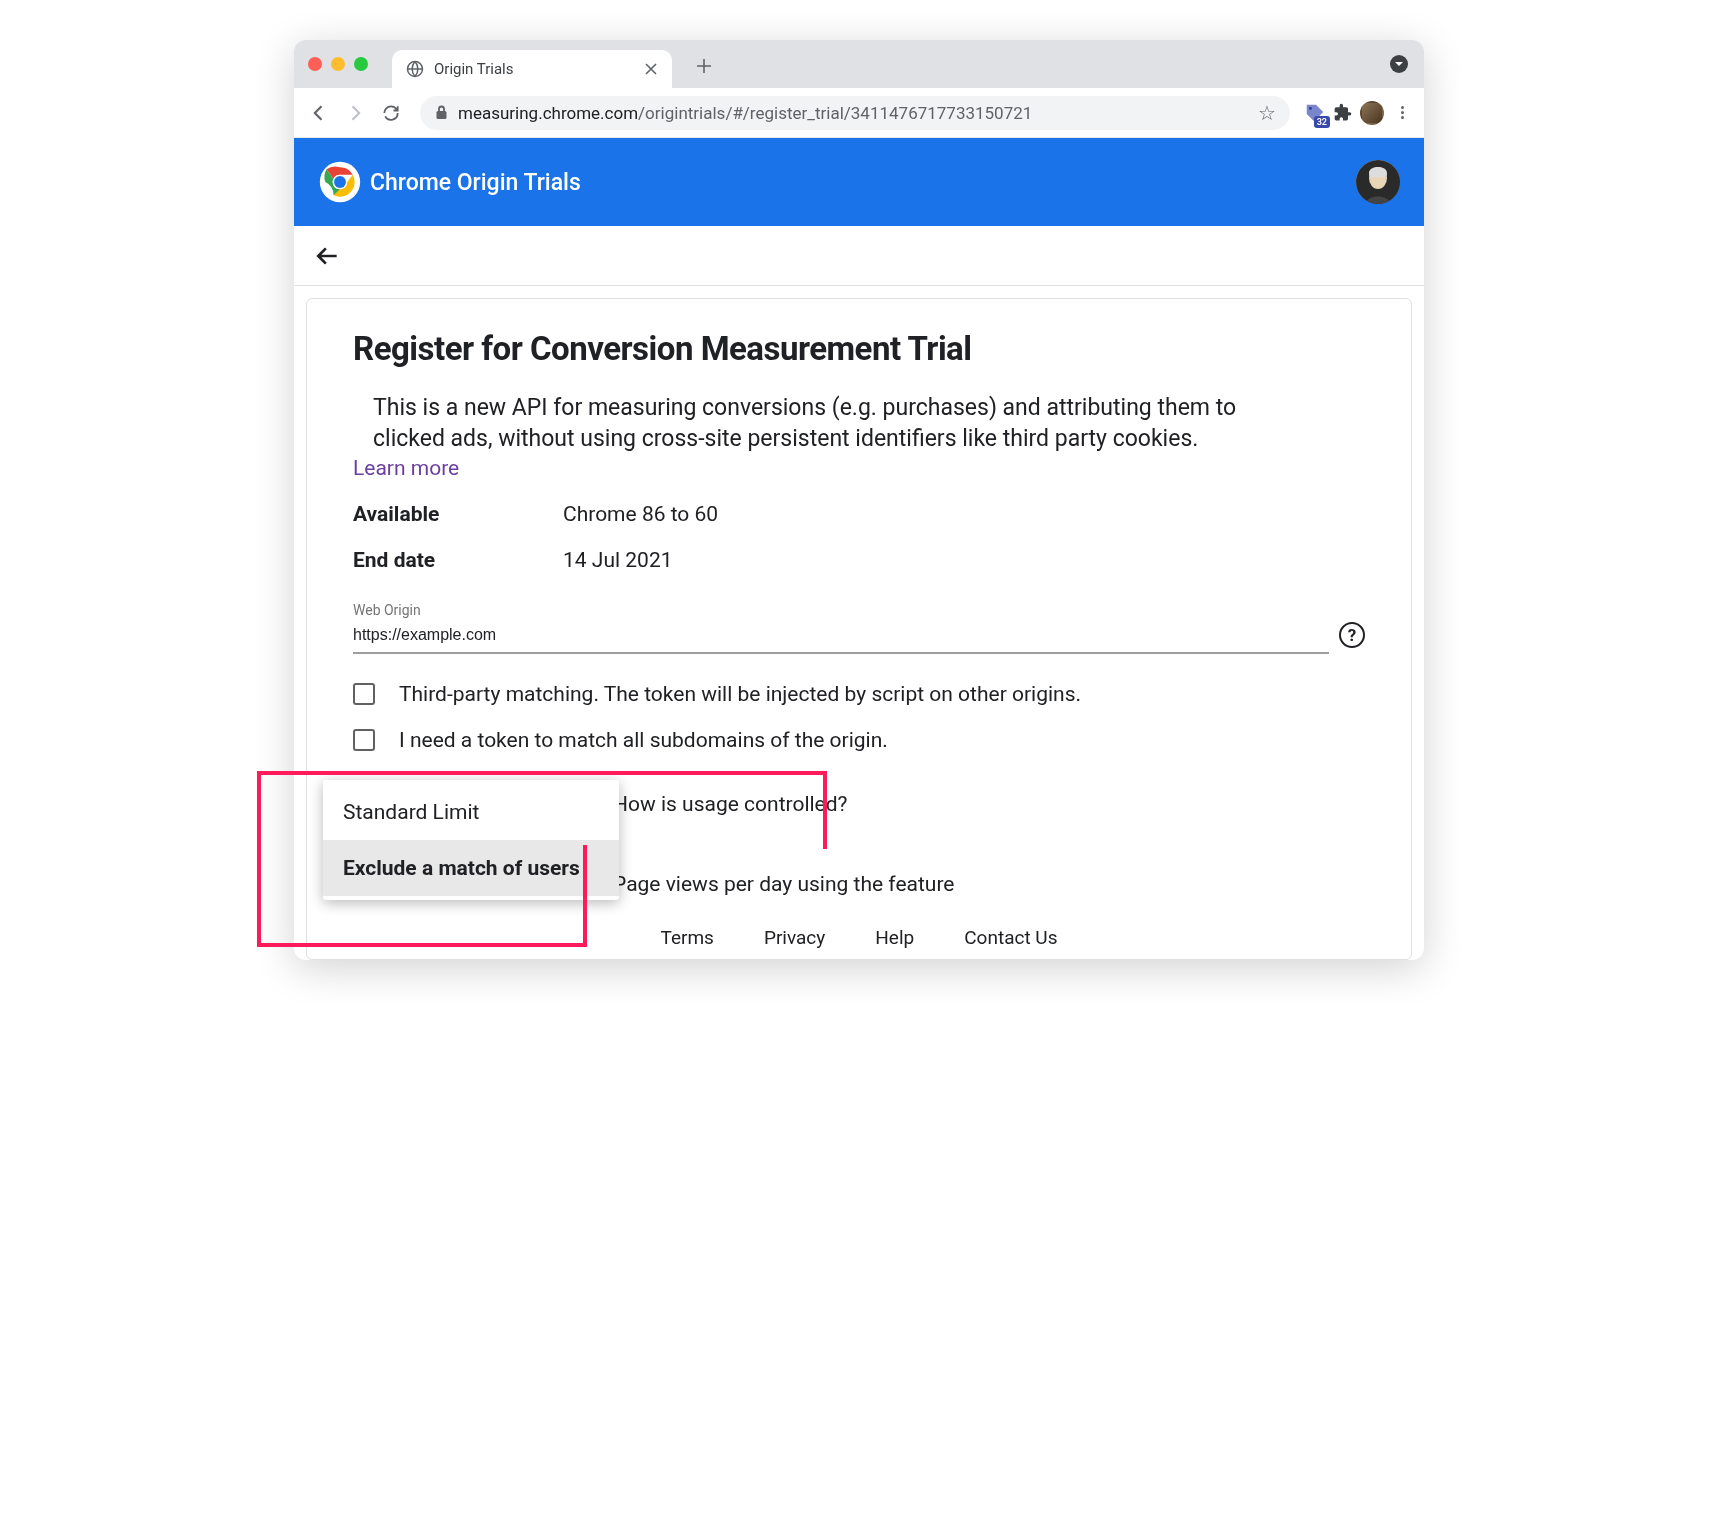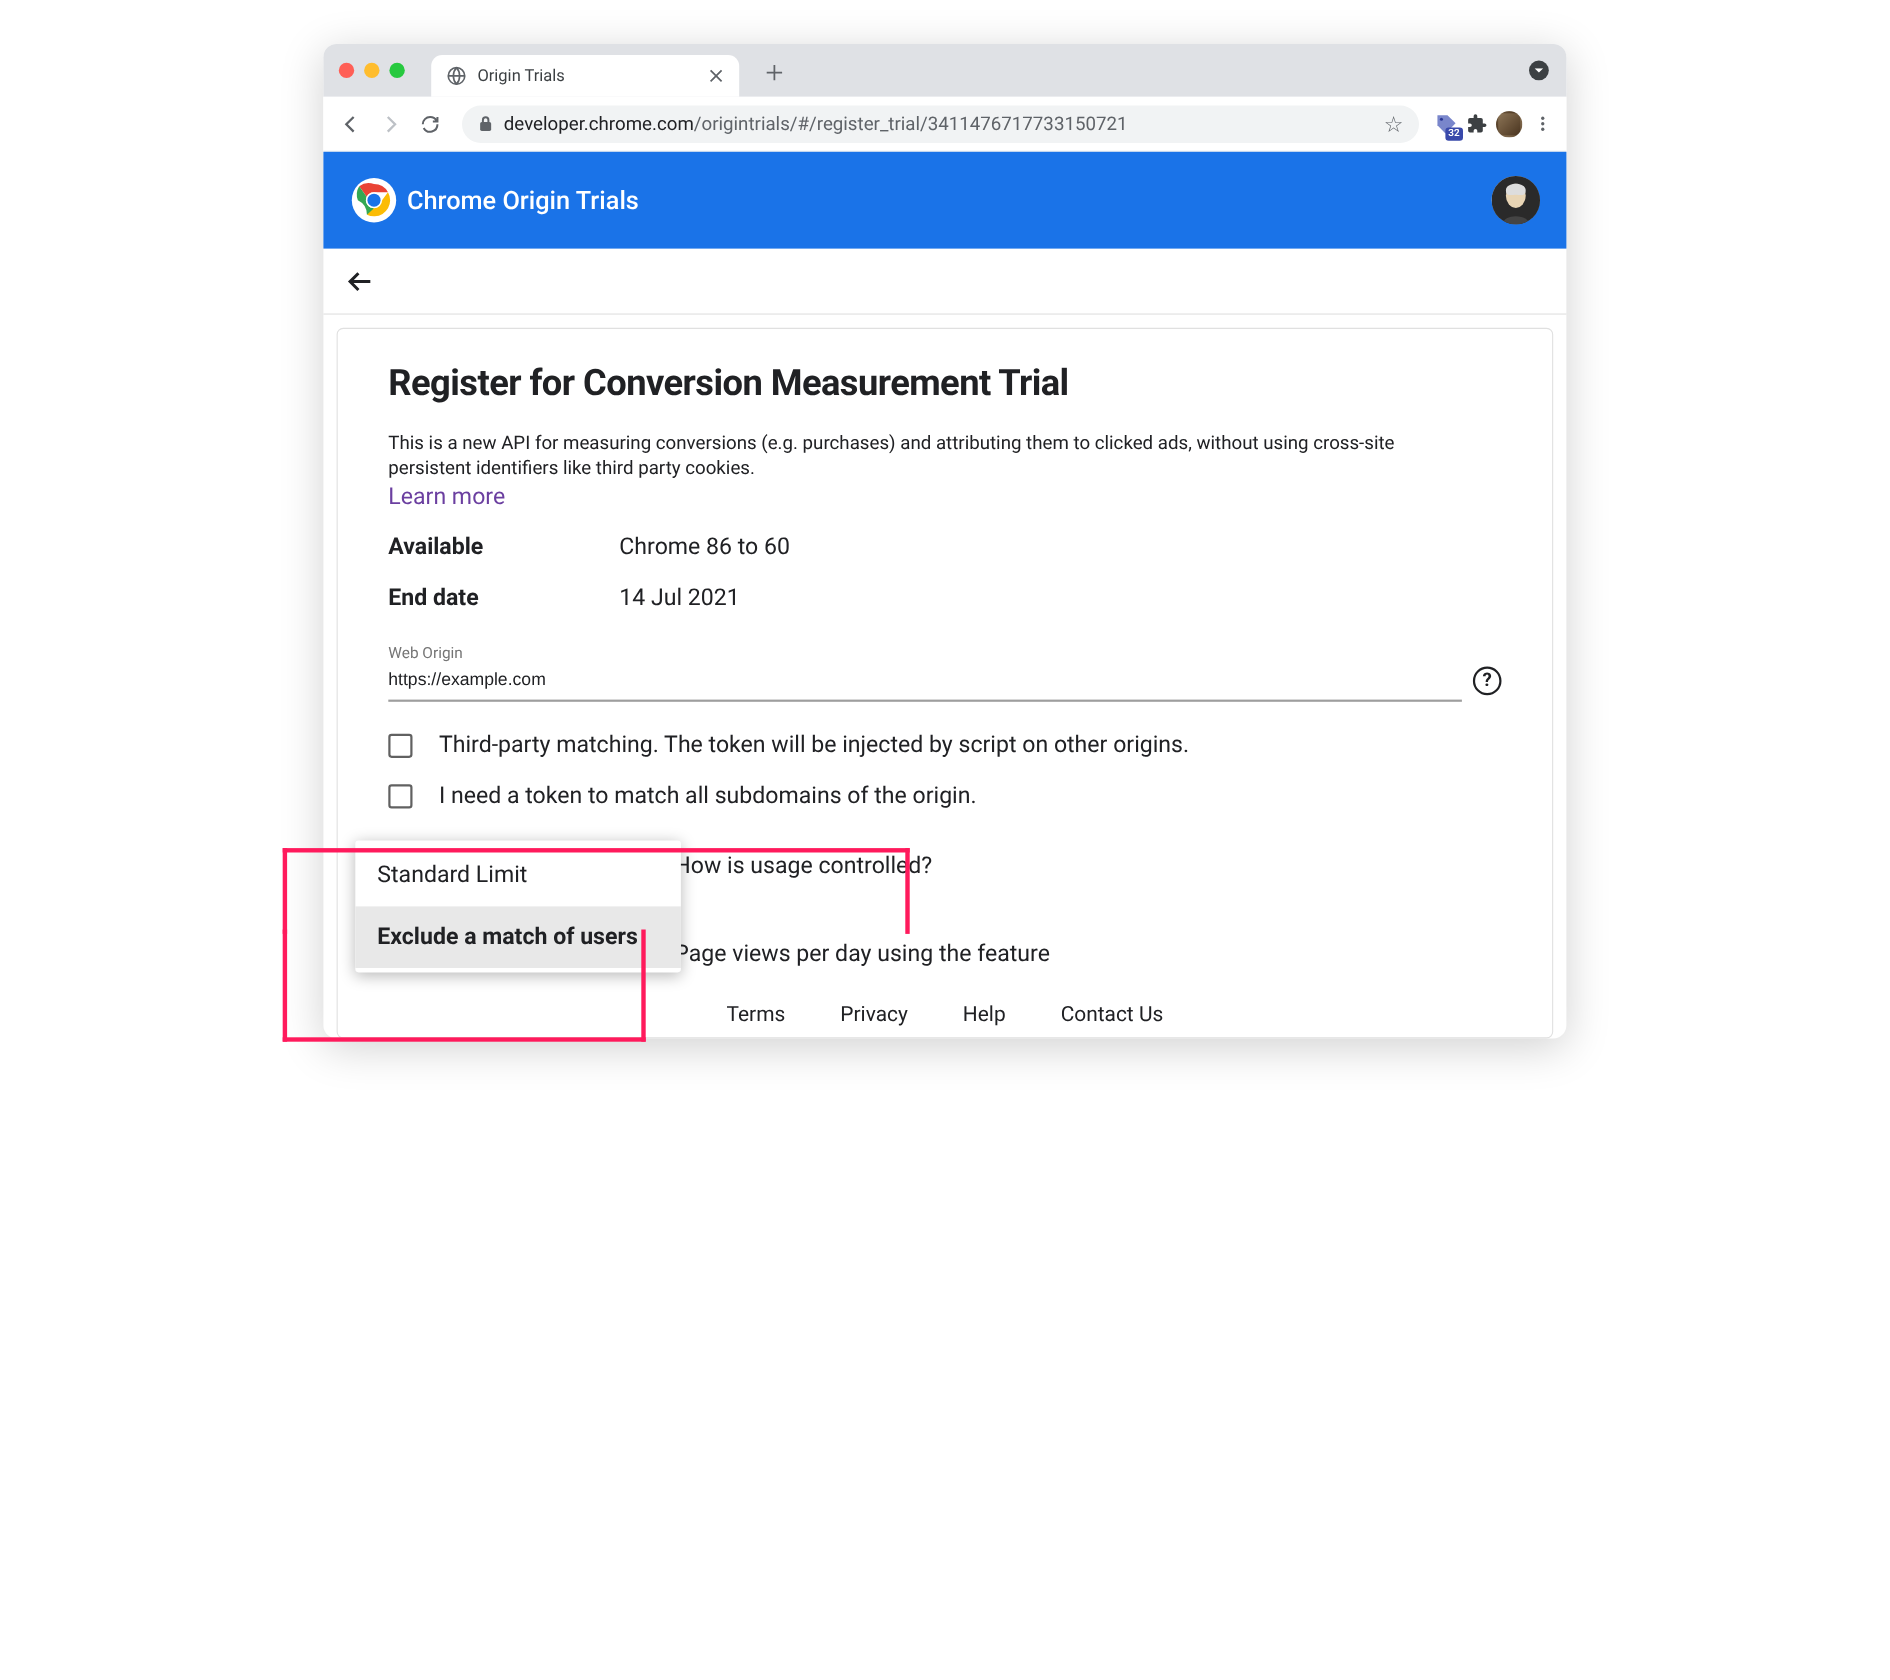--- a/index.html
+++ b/index.html
@@ -113,21 +113,21 @@
     padding:0 12px 0 12px;
   }
   .card {
     border:1px solid #e0e0e0;
     border-radius:6px;
     margin-top:12px;
     padding:30px 46px 0 46px;
     position:relative;
   }
   .page-title { font-size:33px;font-weight:700;color:#202124;letter-spacing:-0.5px;margin-bottom:24px; }
-  .desc { font-size:17px;line-height:1.35;color:#202124;max-width:940px; }
+  .desc { font-size:23px;line-height:1.35;color:#202124;max-width:940px;margin-left:20px; }
   .learn-more { color:#6b3fa0;font-size:21px;display:block;margin-top:2px; }
 
   .info-row { display:flex;margin-top:22px;font-size:21px; }
   .info-label { width:210px;font-weight:700;color:#202124; }
   .info-value { color:#202124; }
 
   .input-group { margin-top:30px;position:relative; }
   .input-label { font-size:14px;color:#757575;display:block;margin-bottom:4px; }
   .input-row { display:flex;align-items:center;gap:10px; }
   .text-input {
@@ -249,21 +249,21 @@
         </svg>
     </div>
     <div class="omnibox">
       <span class="lock">
         <svg width="13" height="15" viewBox="0 0 13 15" fill="#5f6368">
             <rect x="1.5" y="6" width="10" height="8" rx="1.5"></rect>
             <path d="M4 6V4a2.5 2.5 0 015 0v2" fill="none" stroke="#5f6368" stroke-width="1.8"></path>
           </svg>
       </span>
       <span class="url-text">
-        <span class="host">developer.chrome.com</span><span class="path">/origintrials/#/register_trial/3411476717733150721</span>
+        <span class="host">measuring.chrome.com</span><span class="path">/origintrials/#/register_trial/3411476717733150721</span>
       </span>
       <span class="star">☆</span>
     </div>
     <div class="ext-icon ext-badge">
       <svg width="22" height="22" viewBox="0 0 24 24">
           <path d="M3 3l10 0 8 8-10 10-8-8z" fill="#7986cb"></path>
           <circle cx="7" cy="7" r="1.5" fill="#283593"></circle>
         </svg>
       <span class="num">32</span>
     </div>

